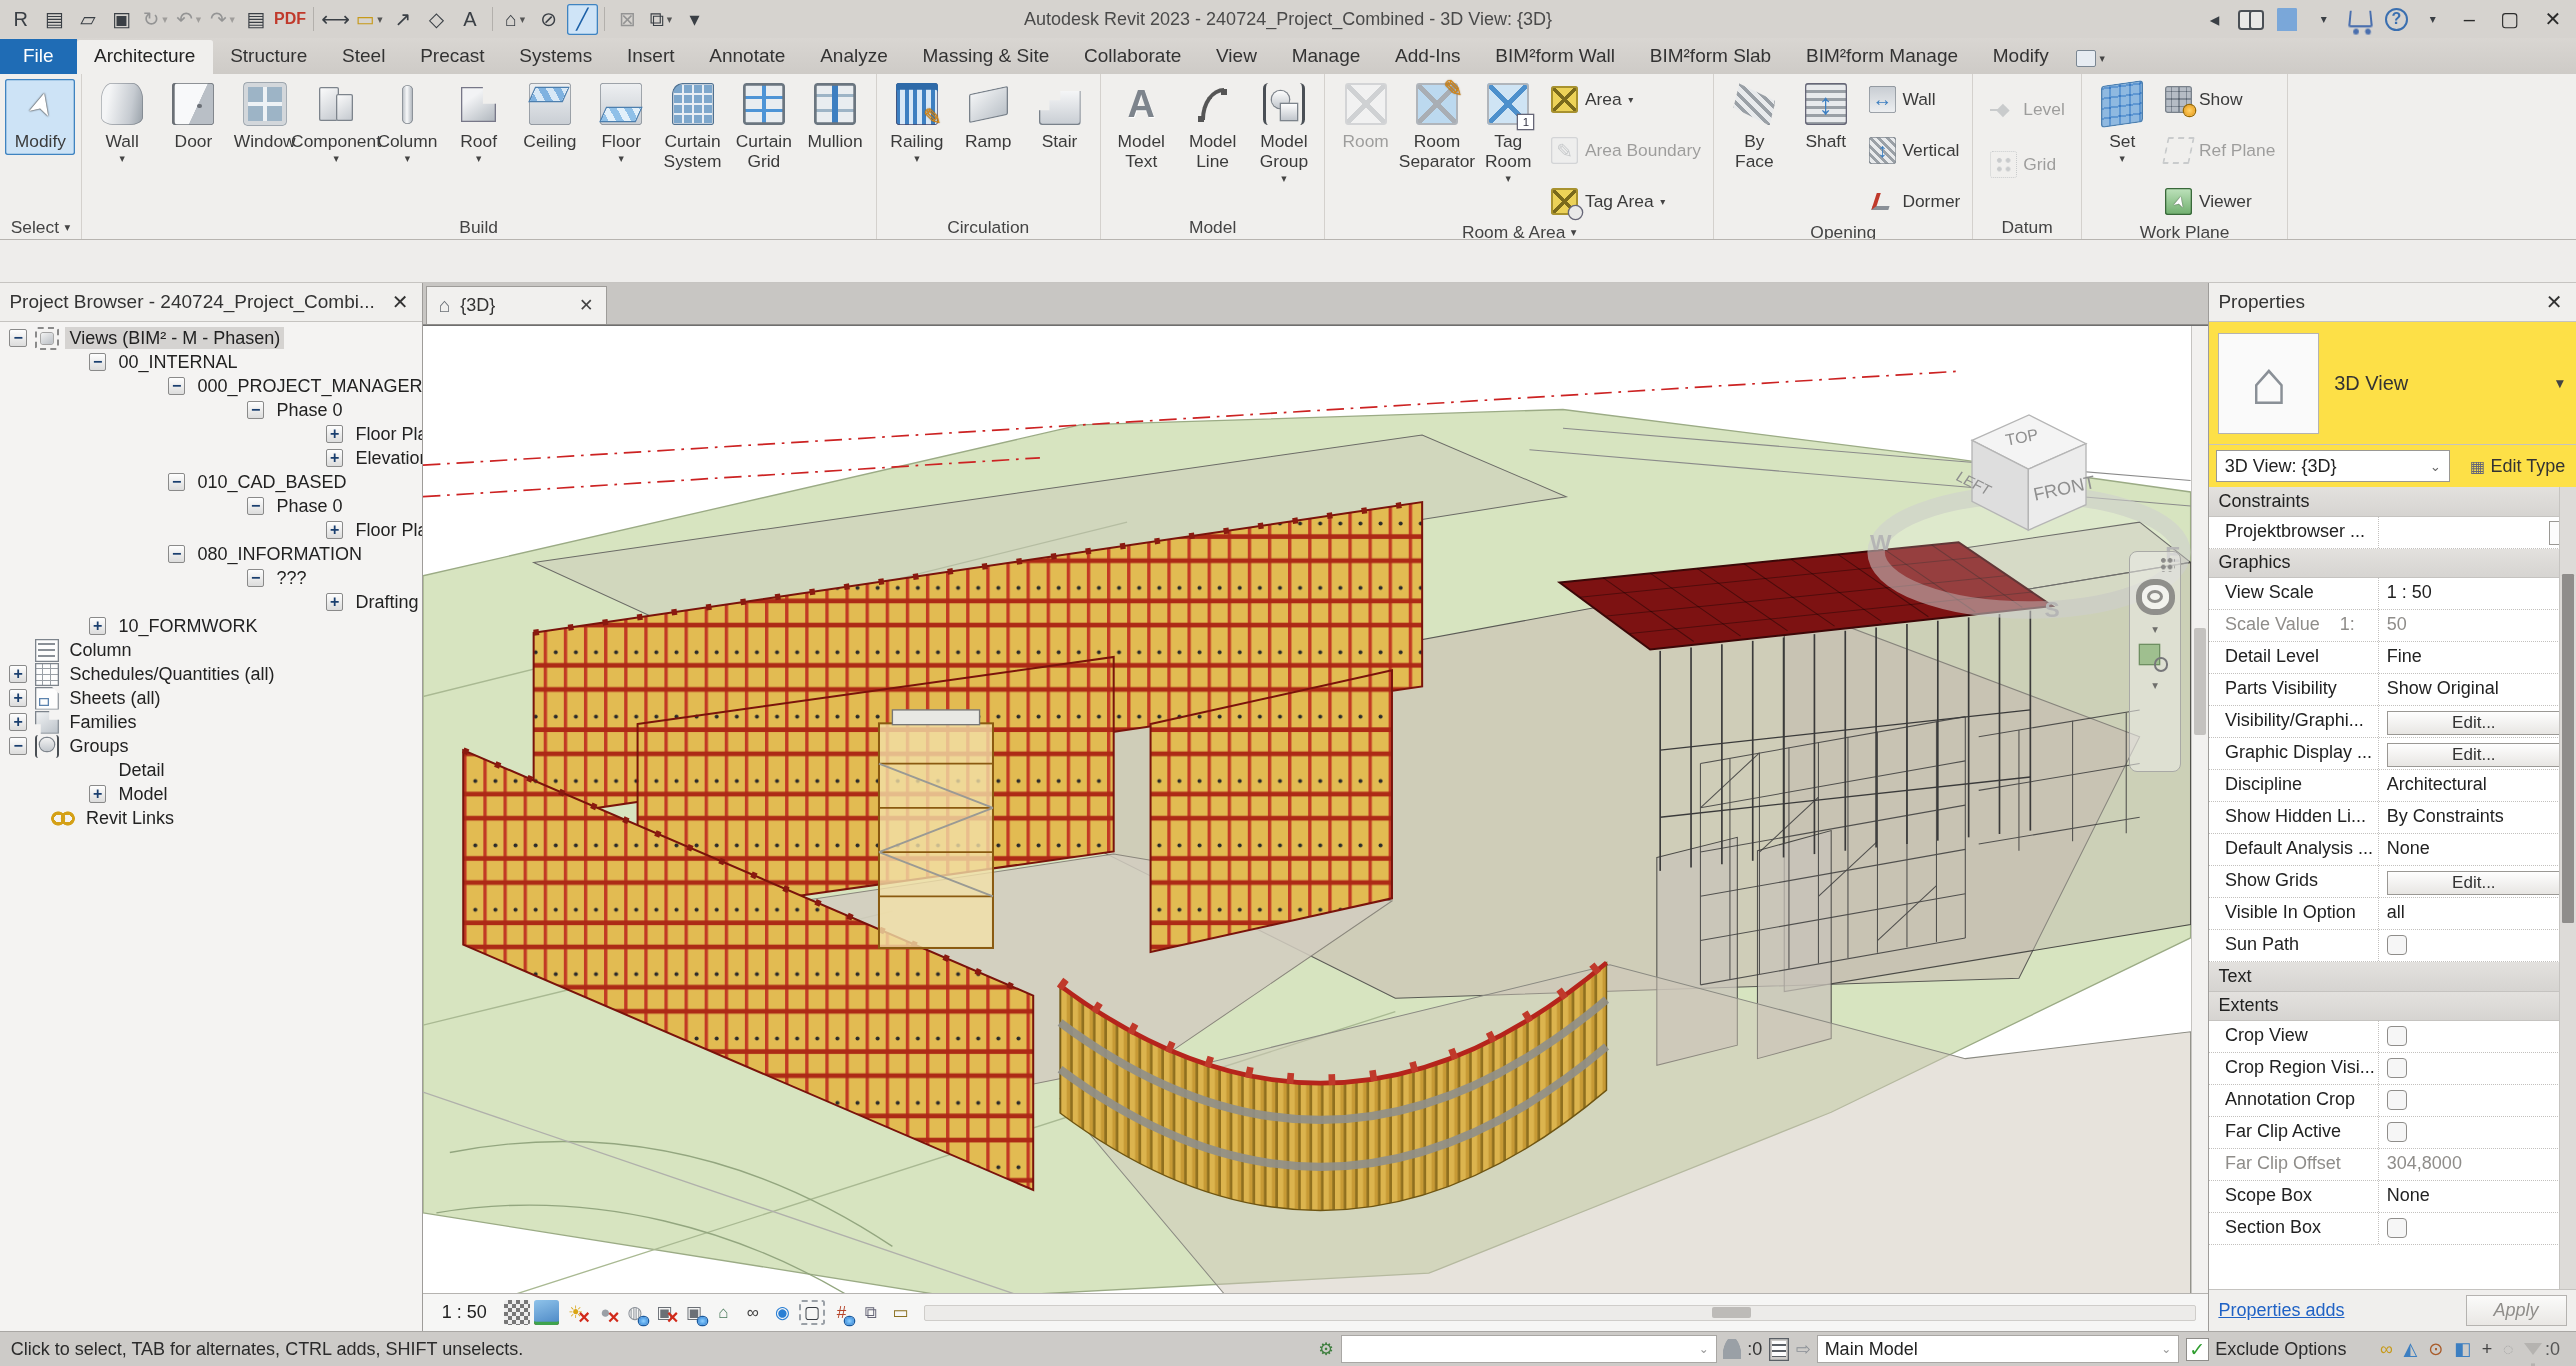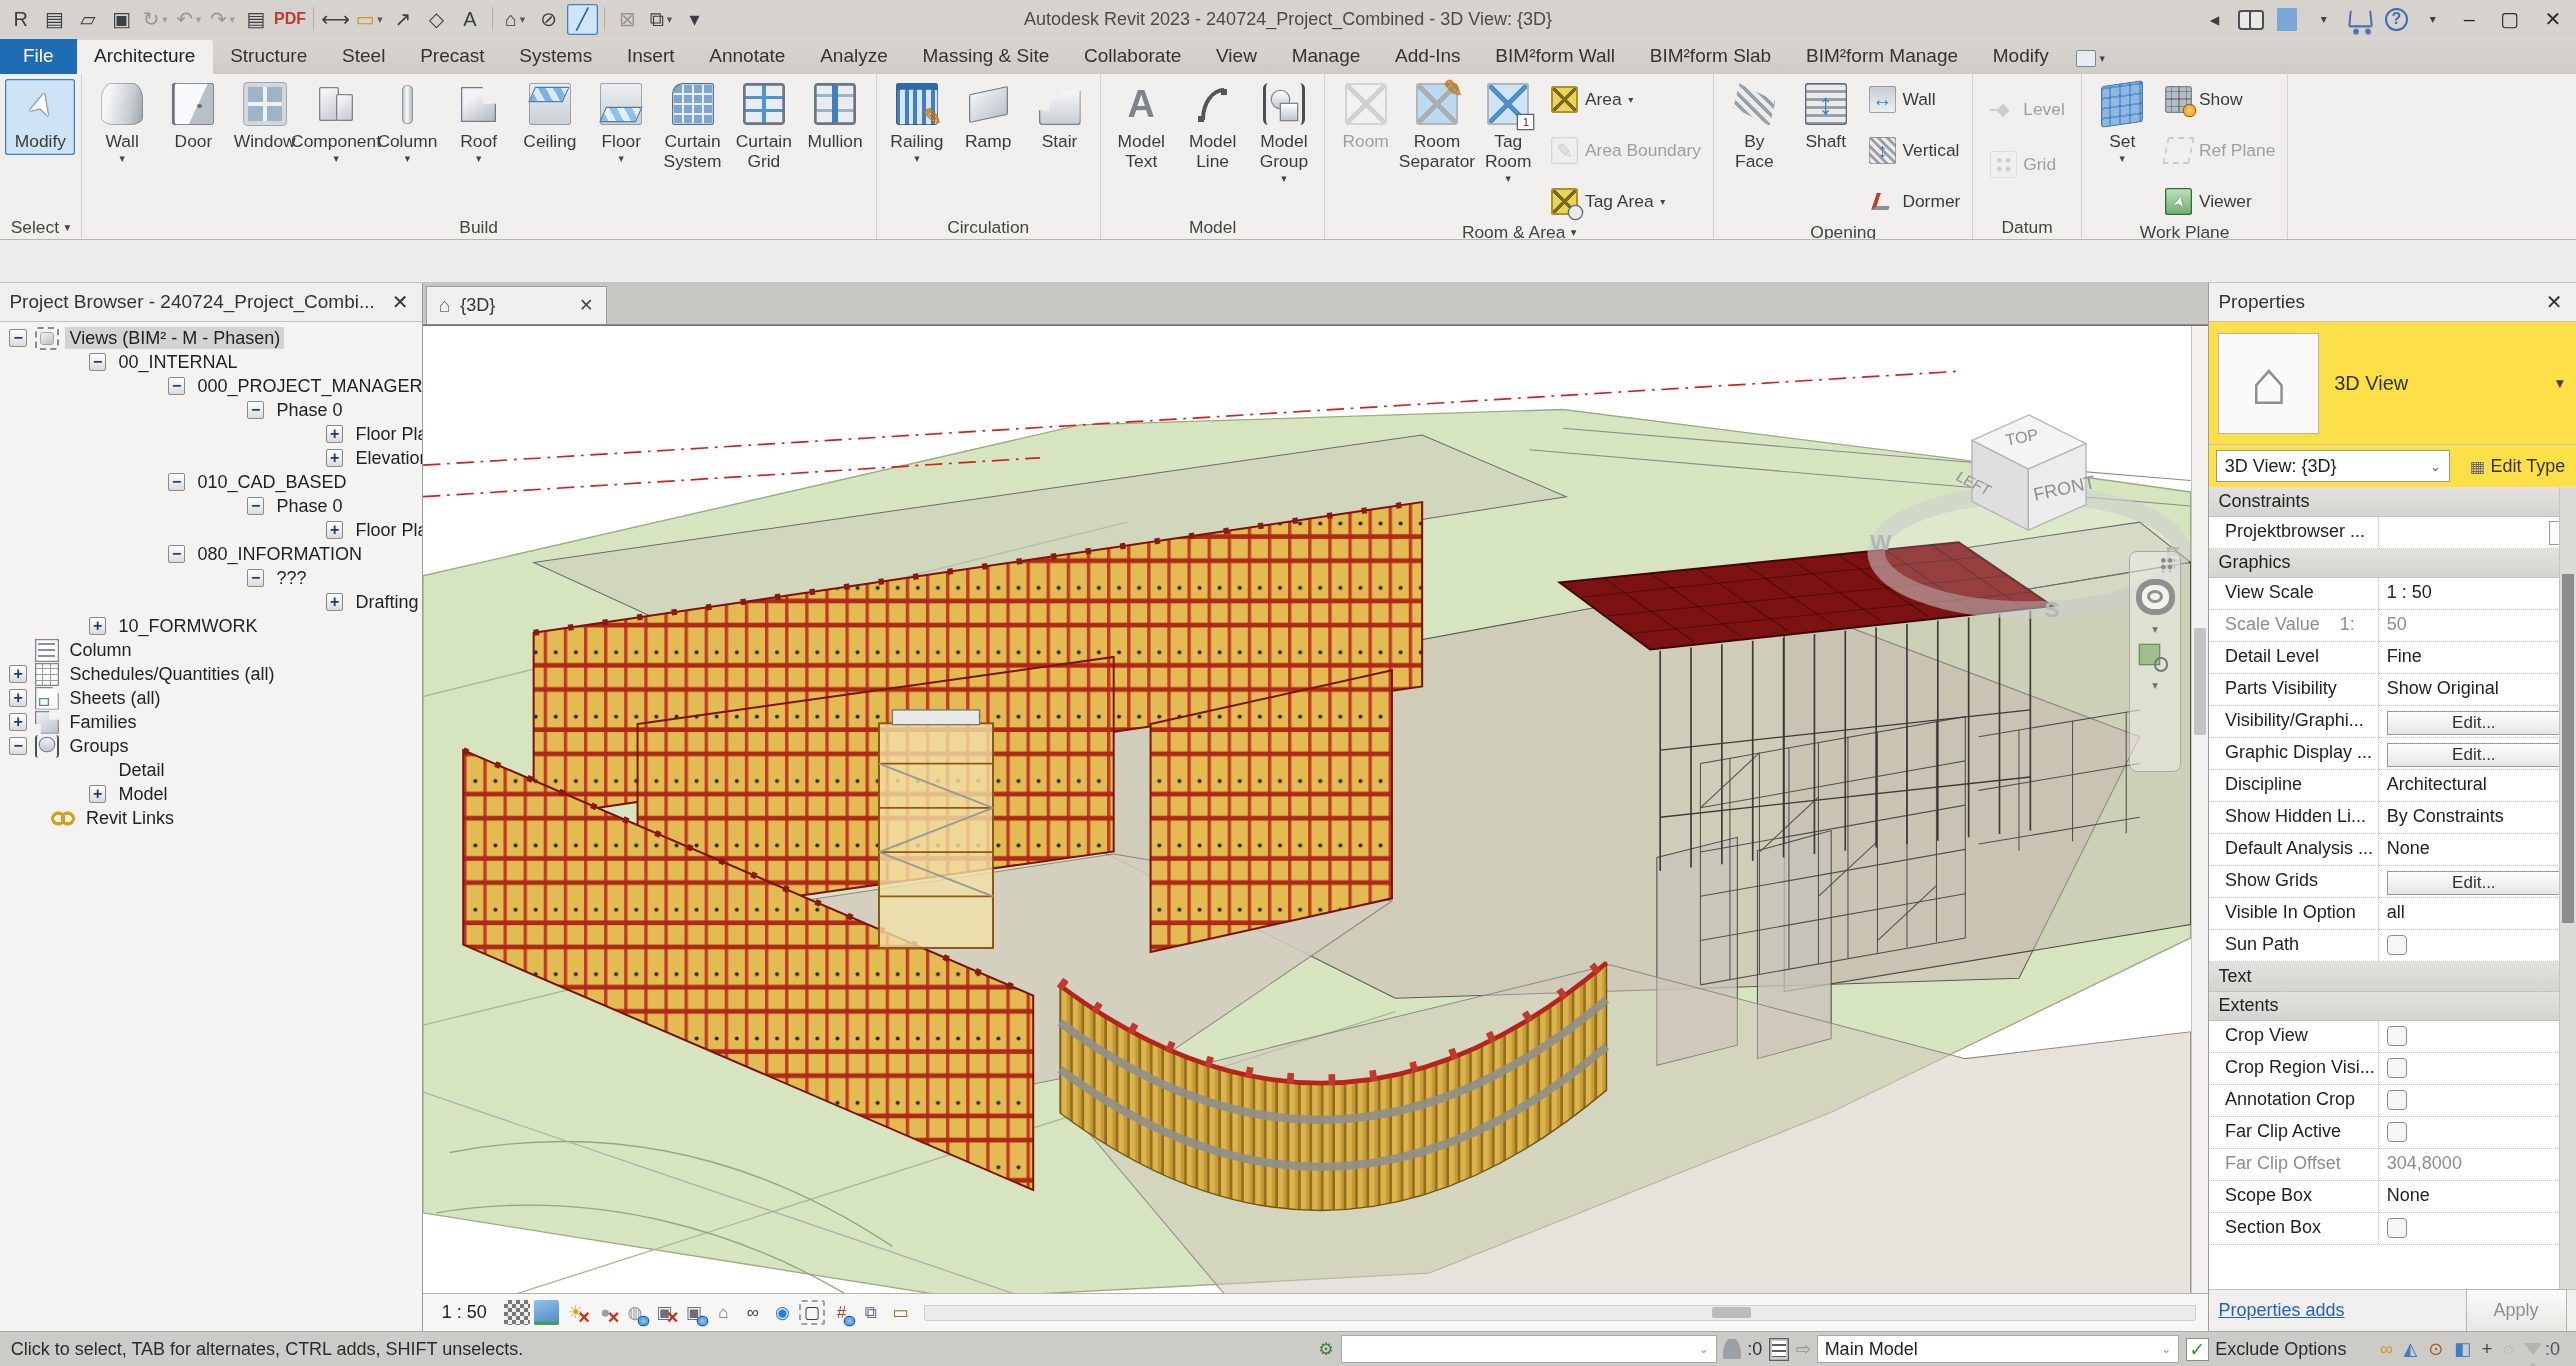--- a/index.html
+++ b/index.html
@@ -264,22 +264,22 @@
       font-size:18px;color:#222;border-bottom:0.7px solid #c5c3c0;}
   .psec .ch{margin-left:auto;color:#777;font-size:13.4px;}
   .pbtn{width:94%;height:24px;margin-top:1.3px;border:0.7px solid #9a9894;background:linear-gradient(#fefefe,#e8e6e3);
       font-size:17px;color:#333;display:flex;align-items:center;justify-content:center;}
   .pchk{width:20px;height:20px;border:1.3px solid #8f8d8a;border-radius:4px;background:#f6f6f6;margin-top:1.3px;}
   .pmini{width:23px;height:24px;border:0.7px solid #9a9894;background:#fcfcfc;margin-left:auto;}
   .pscroll{position:absolute;right:0;top:0;bottom:0;width:17.4px;background:#dddbd8;border-left:0.7px solid #c6c4c1;}
   .pscroll .thumb{position:absolute;left:2px;right:2px;top:87px;height:349px;background:#8f8d8b;border-radius:1.3px;}
   .pfoot{height:42px;display:flex;align-items:center;padding:0 9.4px;flex:none;background:#f0efed;border-top:0.7px solid #c5c3c0;}
   .phelp{font-size:18px;color:#1f62c5;text-decoration:underline;}
-  .papply{margin-left:auto;width:101px;height:43px;border:0.7px solid #b5b3b0;background:linear-gradient(#fbfbfa,#e9e7e4);
-      color:#8f8d8a;font-size:18px;display:flex;align-items:center;justify-content:center;}
+  .papply{margin-left:auto;width:101px;height:31px;border:0.7px solid #b5b3b0;background:linear-gradient(#fbfbfa,#e9e7e4);
+      color:#8f8d8a;font-size:18px;display:flex;align-items:center;justify-content:center;font-style:italic;}
 
   
   .statusbar{height:35px;background:#cdcbc8;border-top:0.7px solid #a9a7a4;display:flex;align-items:center;flex:none;padding:0 10.7px;gap:6.7px;font-size:18px;color:#2b2b2b;}
   .sb-hint{white-space:nowrap;}
   .sb-group{display:flex;align-items:center;gap:6.7px;margin-left:auto;}
   .sb-ico{font-size:17.4px;color:#3f7f3f;}
   .sb-dd{width:376px;height:28px;background:#fff;border:0.7px solid #a9a7a4;display:flex;align-items:center;padding:0 6.7px;}
   .sb-dd .chev{margin-left:auto;color:#999;font-size:12px;}
   .sb-dd.model{width:362px;color:#222;}
   .sb-person{width:17.4px;height:20px;background:

